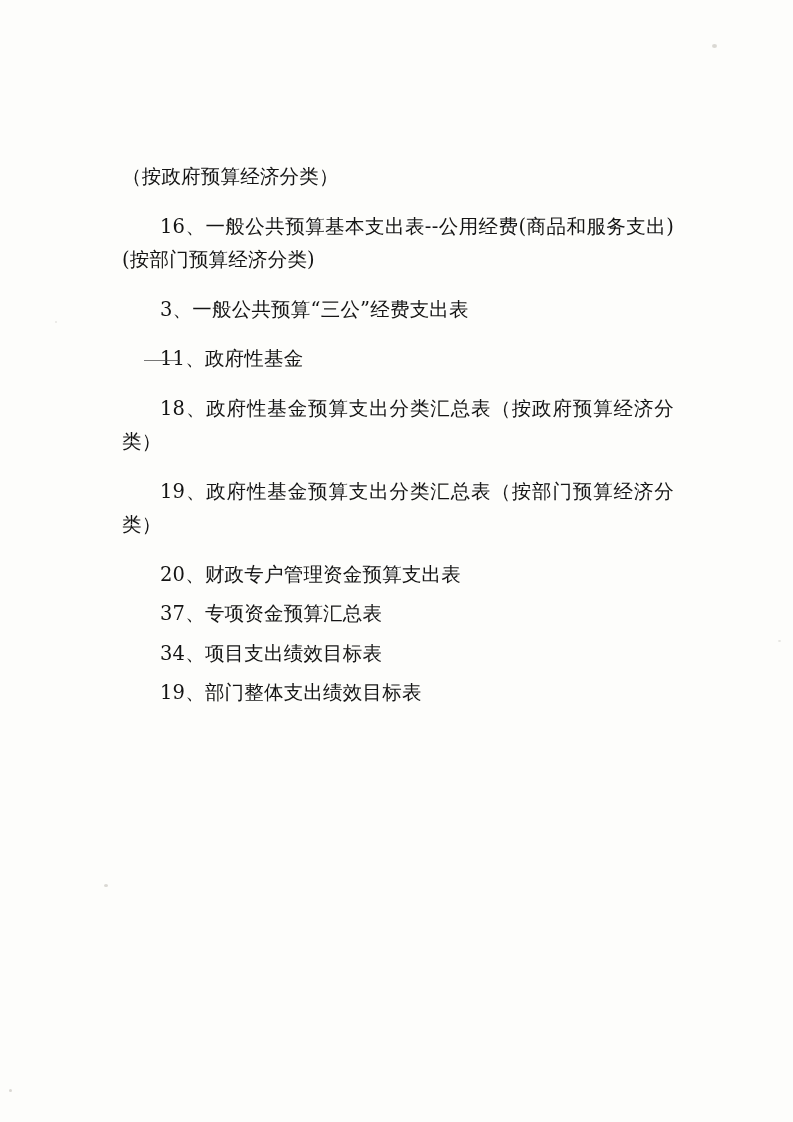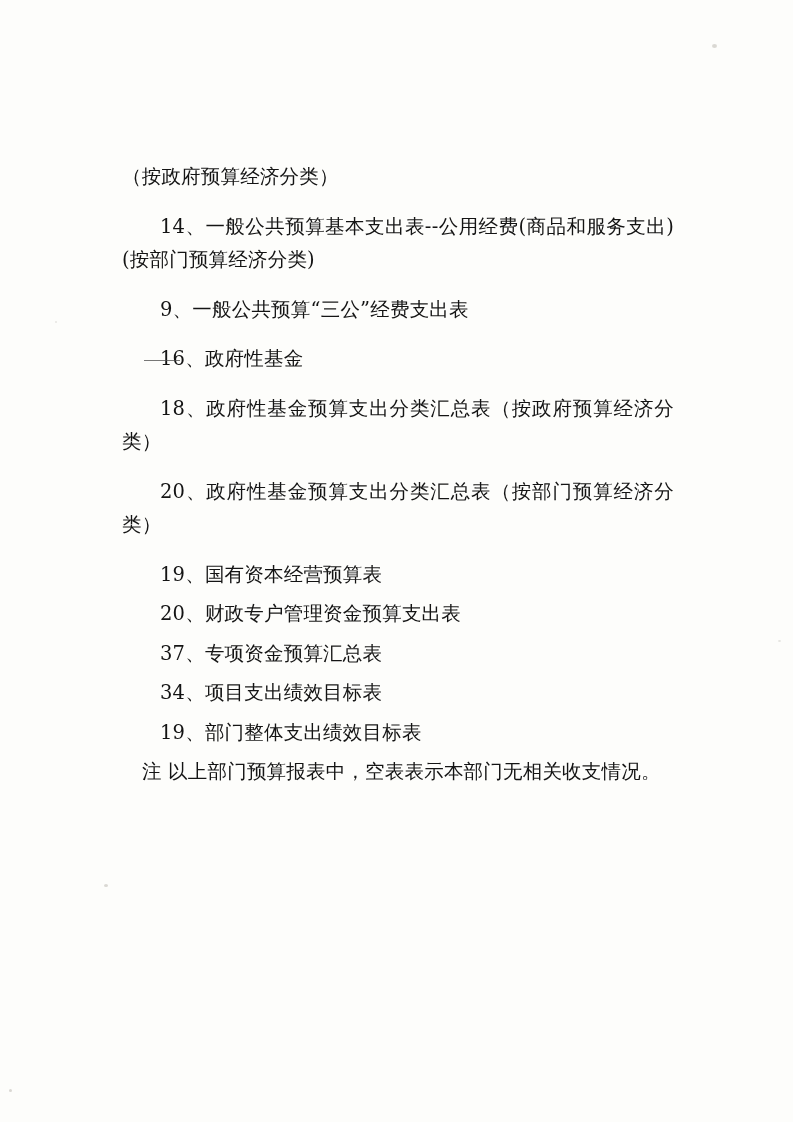--- a/index.html
+++ b/index.html
@@ -90,36 +90,34 @@
   <div class="speck s1"></div>
   <div class="speck s2"></div>
   <div class="speck s3"></div>
   <div class="speck s4"></div>
   <div class="speck s5"></div>
 
   <div class="content">
 
     <p class="line loose">（按政府预算经济分类）</p>
 
-    <p class="line indent loose">14、一般公共预算基本支出表--公用经费(商品和服务支出)(按部门预算经济分类)</p>
+    <p class="line indent loose">16、一般公共预算基本支出表--公用经费(商品和服务支出)(按部门预算经济分类)</p>
 
-    <p class="line indent loose">9、一般公共预算“三公”经费支出表</p>
+    <p class="line indent loose">3、一般公共预算“三公”经费支出表</p>
 
-    <p class="line indent loose struck">16、政府性基金</p>
+    <p class="line indent loose struck">11、政府性基金</p>
 
     <p class="line indent loose">18、政府性基金预算支出分类汇总表（按政府预算经济分类）</p>
 
-    <p class="line indent loose">20、政府性基金预算支出分类汇总表（按部门预算经济分类）</p>
+    <p class="line indent loose">19、政府性基金预算支出分类汇总表（按部门预算经济分类）</p>
 
-    <p class="line indent tight">19、国有资本经营预算表</p>
 
     <p class="line indent tight">20、财政专户管理资金预算支出表</p>
 
     <p class="line indent tight">37、专项资金预算汇总表</p>
 
     <p class="line indent tight">34、项目支出绩效目标表</p>
 
     <p class="line indent tight">19、部门整体支出绩效目标表</p>
 
-    <p class="line indent-small">注 以上部门预算报表中，空表表示本部门无相关收支情况。</p>
 
   </div>
 </div>
 
 </body></html>

